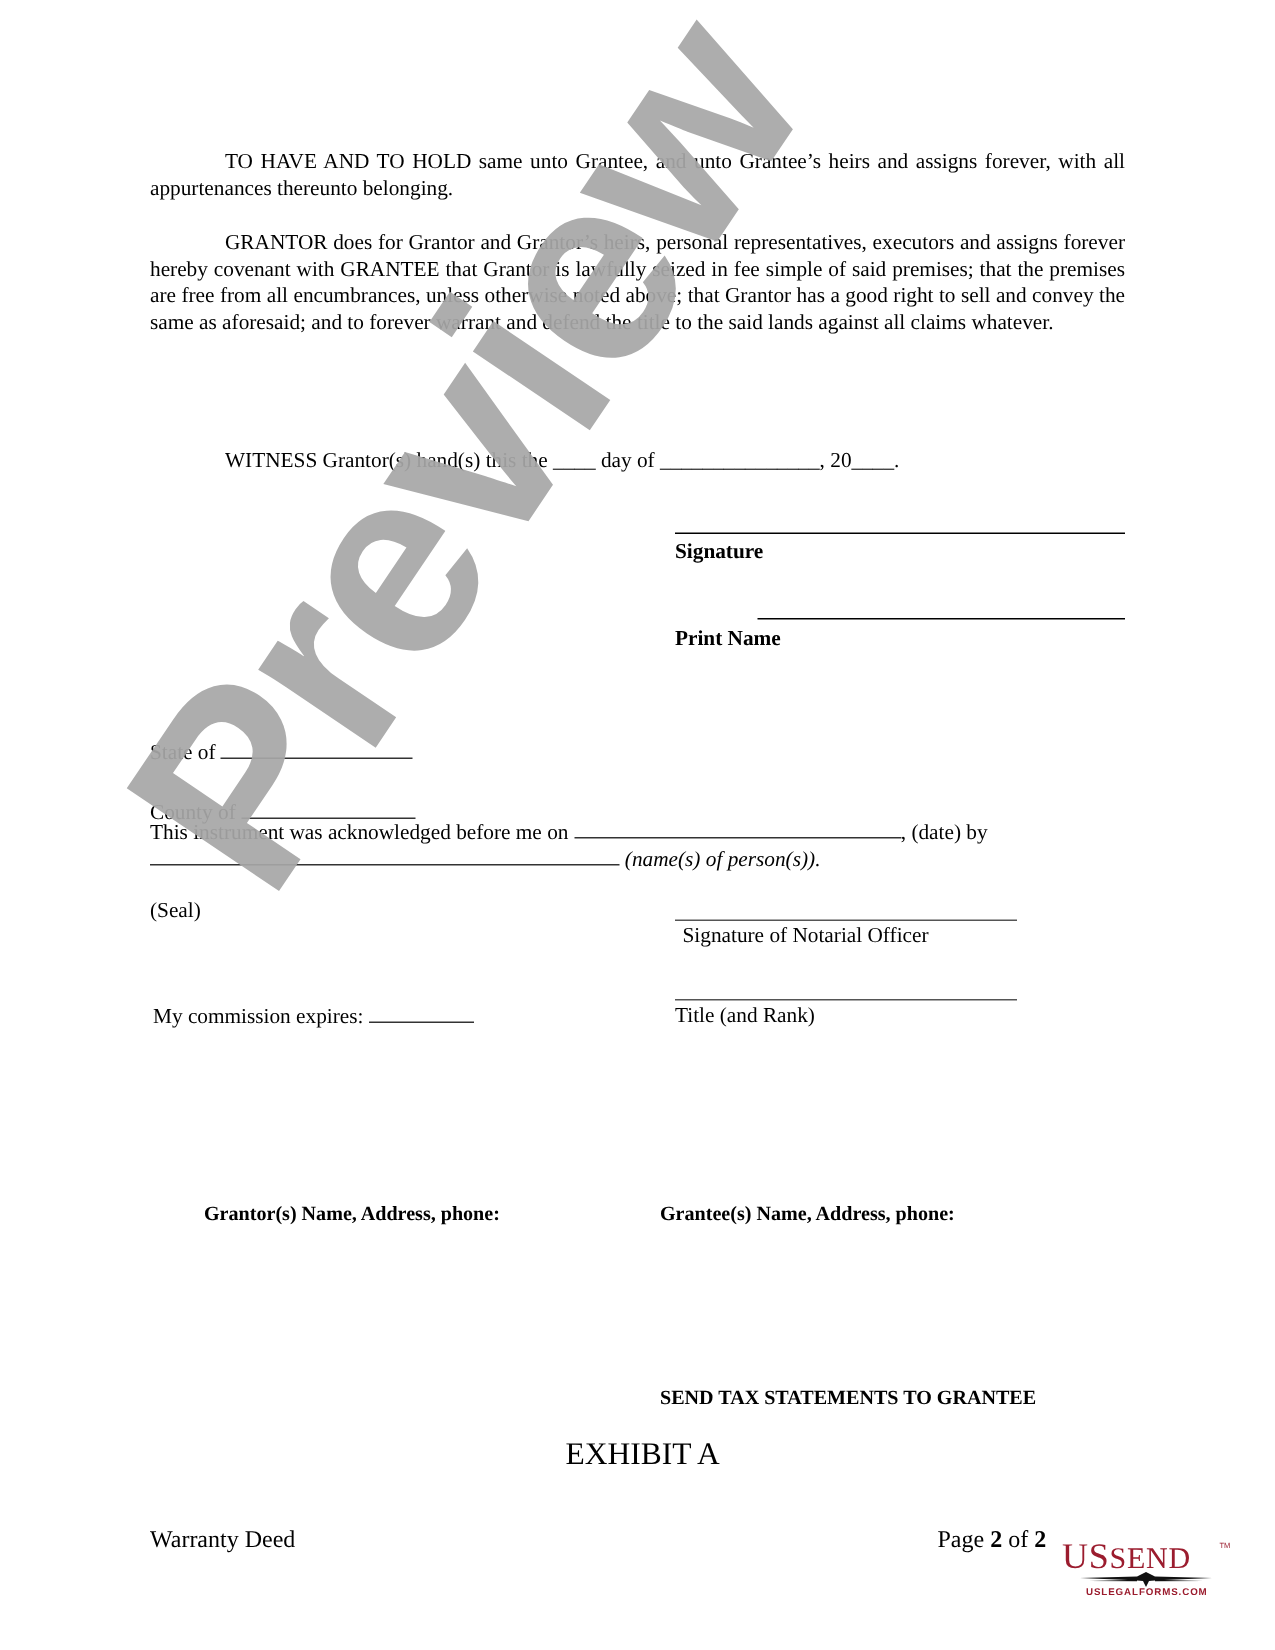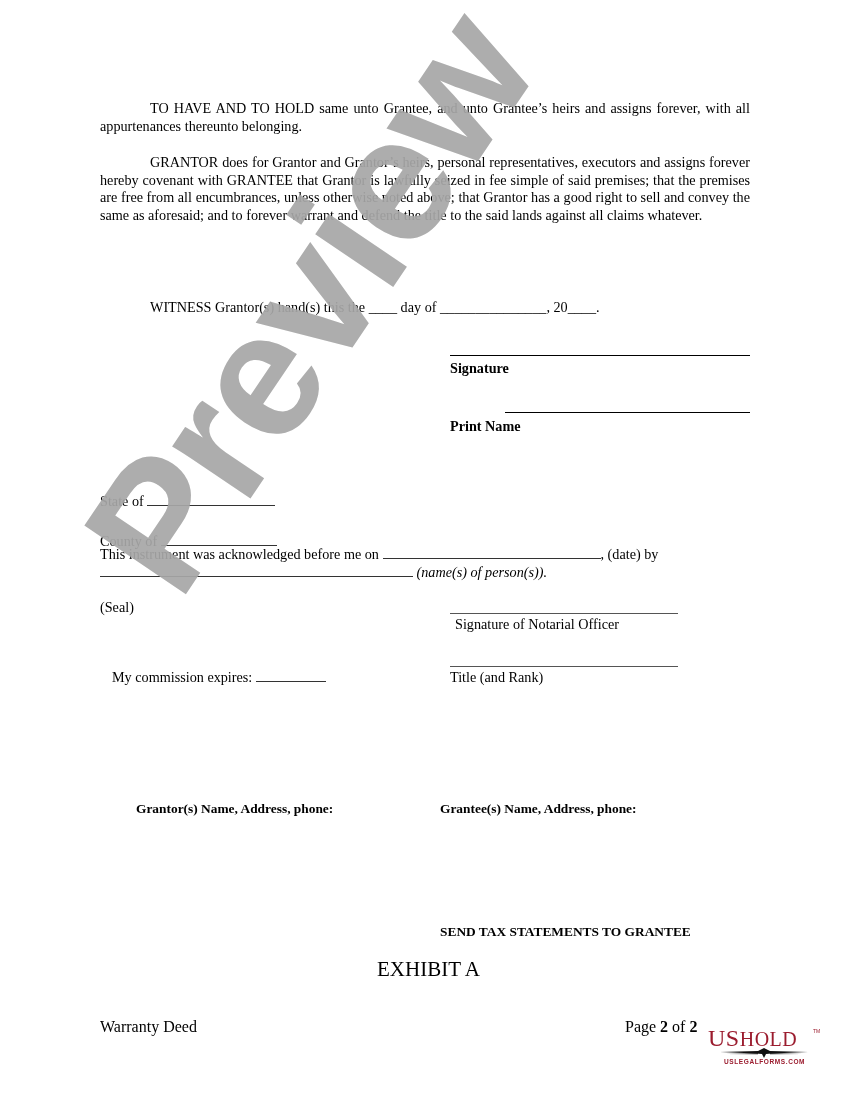--- a/index.html
+++ b/index.html
@@ -142,41 +142,41 @@
   <div class="abs line" style="left:100px; top:564px;font-style:italic;">
     <span class="blank" style="width:313px;"></span>
     <span>(name(s) of person(s)).</span>
   </div>
 
   <div class="abs line" style="left:100px; top:599px;">(Seal)</div>
   <div class="thin-rule" style="left:450px; top:613px; width:228px;"></div>
   <div class="abs line" style="left:455px; top:616px;">Signature of Notarial Officer</div>
 
   <div class="thin-rule" style="left:450px; top:666px; width:228px;"></div>
-  <div class="abs line" style="left:112px; top:669px;text-align:right;">
+  <div class="abs line" style="left:102px; top:669px;text-align:right;">
     <span>My commission expires:</span>
     <span class="blank" style="width:70px;"></span>
   </div>
   <div class="abs line" style="left:450px; top:669px;">Title (and Rank)</div>
 
   <div class="abs line bold" style="left:108px; top:800px; font-size:13.4px;margin-left:28px;">Grantor(s) Name, Address, phone:</div>
   <div class="abs line bold" style="left:440px; top:800px; font-size:13.4px;">Grantee(s) Name, Address, phone:</div>
 
   <div class="abs line bold" style="left:440px; top:923px; font-size:13.4px;">SEND TAX STATEMENTS TO GRANTEE</div>
 
   <div class="abs line" style="left:377px; top:959px; font-size:21px; line-height:20px;">EXHIBIT A</div>
 
   <div class="abs line" style="left:100px; top:1018px; font-size:16px;">Warranty Deed</div>
   <div class="abs line" style="left:625px; top:1018px; font-size:16px;">
     <span>Page </span><span class="bold">2</span><span> of </span><span class="bold">2</span>
   </div>
 
   <div class="logo">
     <div class="logo-text">
-      <span>US</span><span class="small">HOLD</span>
+      <span>US</span><span class="small">SEND</span>
     </div>
     <div class="logo-tm">TM</div>
     <svg class="logo-eagle" viewBox="0 0 88 10">
       <path d="M0 4 L38 3 L44 0 L50 3 L88 4 L52 5.5 L46 6 L44 10 L42 6 L36 5.5 Z" fill="#111"></path>
       <path d="M6 6 L38 5.2 L38 6.2 Z M82 6 L50 5.2 L50 6.2 Z" fill="#111"></path>
     </svg>
     <div class="logo-url">USLEGALFORMS.COM</div>
   </div>
 
   <div class="watermark">Preview</div>

